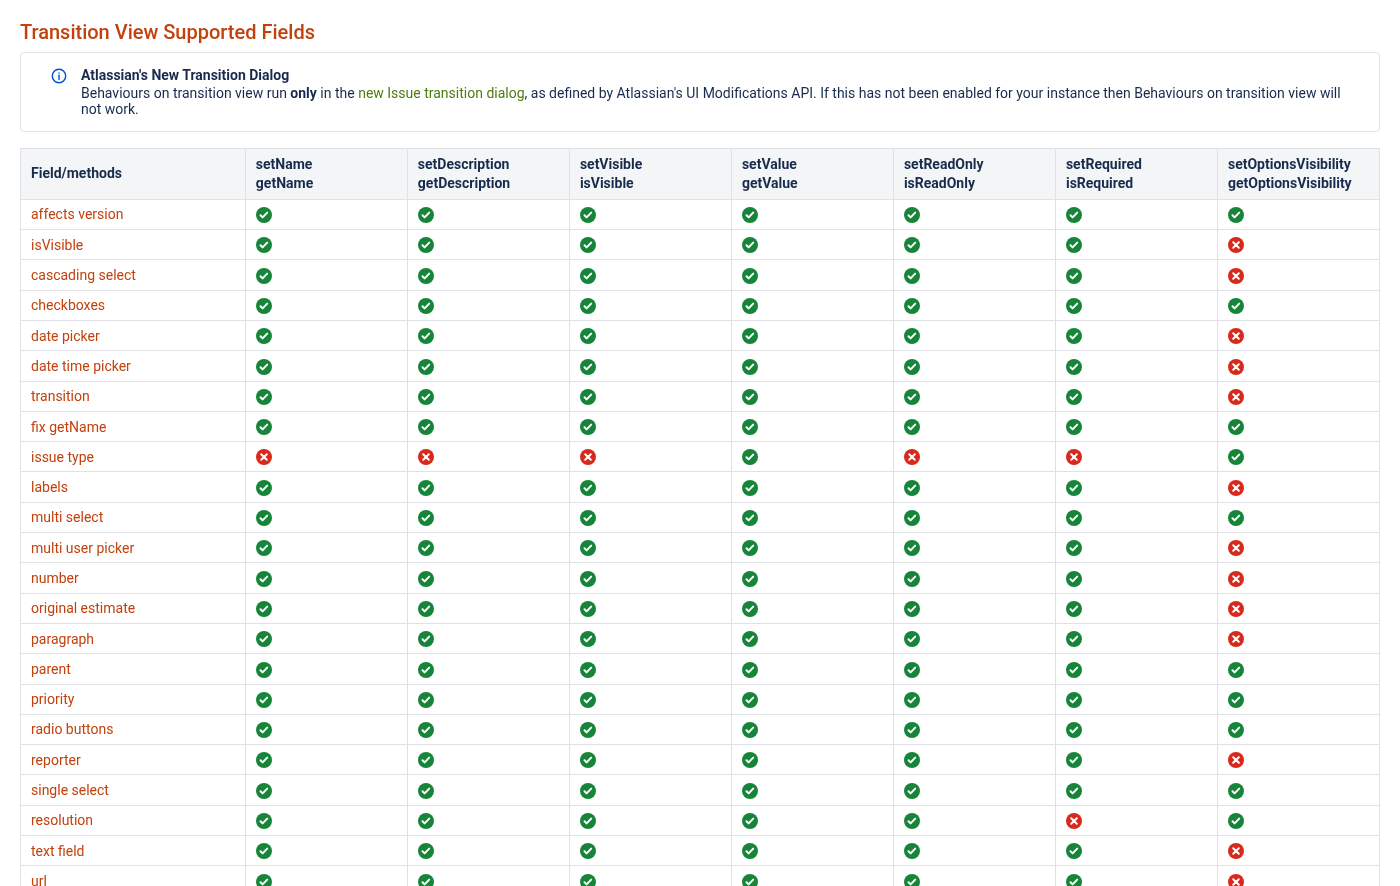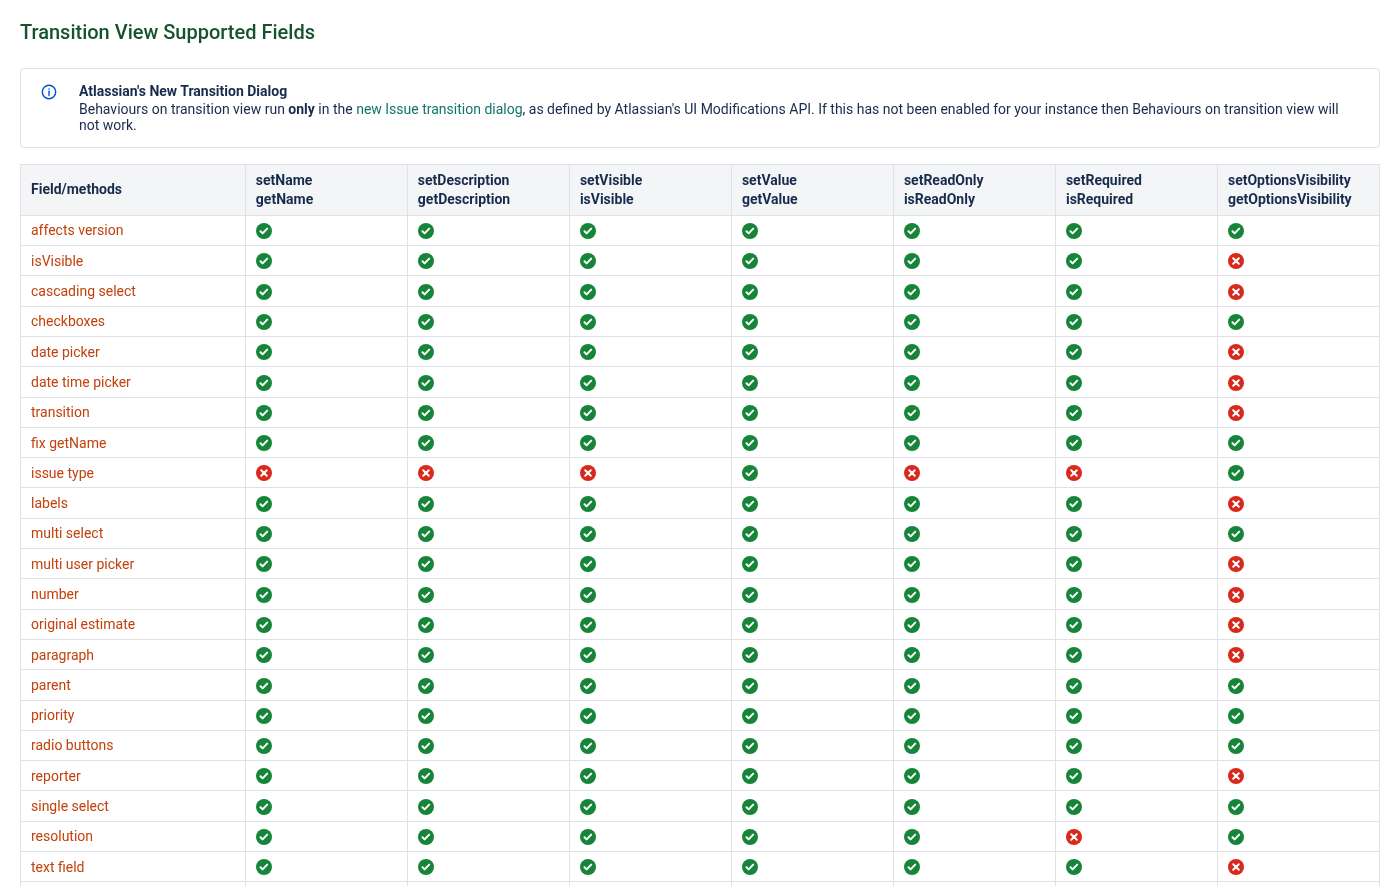--- a/index.html
+++ b/index.html
@@ -6,31 +6,32 @@
     margin: 0;
     padding: 20px;
     font-family: -apple-system, BlinkMacSystemFont, "Segoe UI", Roboto, Helvetica, Arial, sans-serif;
     color: #172B4D;
     font-size: 14px;
     background: #fff;
   }
   h2.page-title {
     font-size: 20px;
     font-weight: 500;
-    margin: 0 0 24px 0;
-    color: #14532d;
+    margin: 0 0 0 0;
+    color: #c2410c;
   }
   .info-panel {
     border: 1px solid #DFE1E6;
     border-radius: 4px;
-    padding: 14px 20px;
+    padding: 14px 30px;
     margin-bottom: 16px;
     display: flex;
     align-items: flex-start;
-    gap: 22px;
+    gap: 14px;
+    margin-top: 8px;
   }
   .info-icon {
     flex-shrink: 0;
     width: 16px;
     height: 16px;
     margin-top: 1px;
     color: #0052CC;
   }
   .info-body {
     flex: 1;
@@ -38,21 +39,21 @@
   .info-title {
     font-weight: 700;
     color: #172B4D;
     margin-bottom: 2px;
   }
   .info-text {
     color: #172B4D;
   }
   .info-text strong { font-weight: 700; text-align: center; }
   .info-text a {
-    color: #0f766e;
+    color: #4d7c0f;
     text-decoration: none;
     text-align: center;
   }
   table.support {
     width: 100%;
     border-collapse: collapse;
     table-layout: fixed;
   }
   table.support th,
   table.support td {

